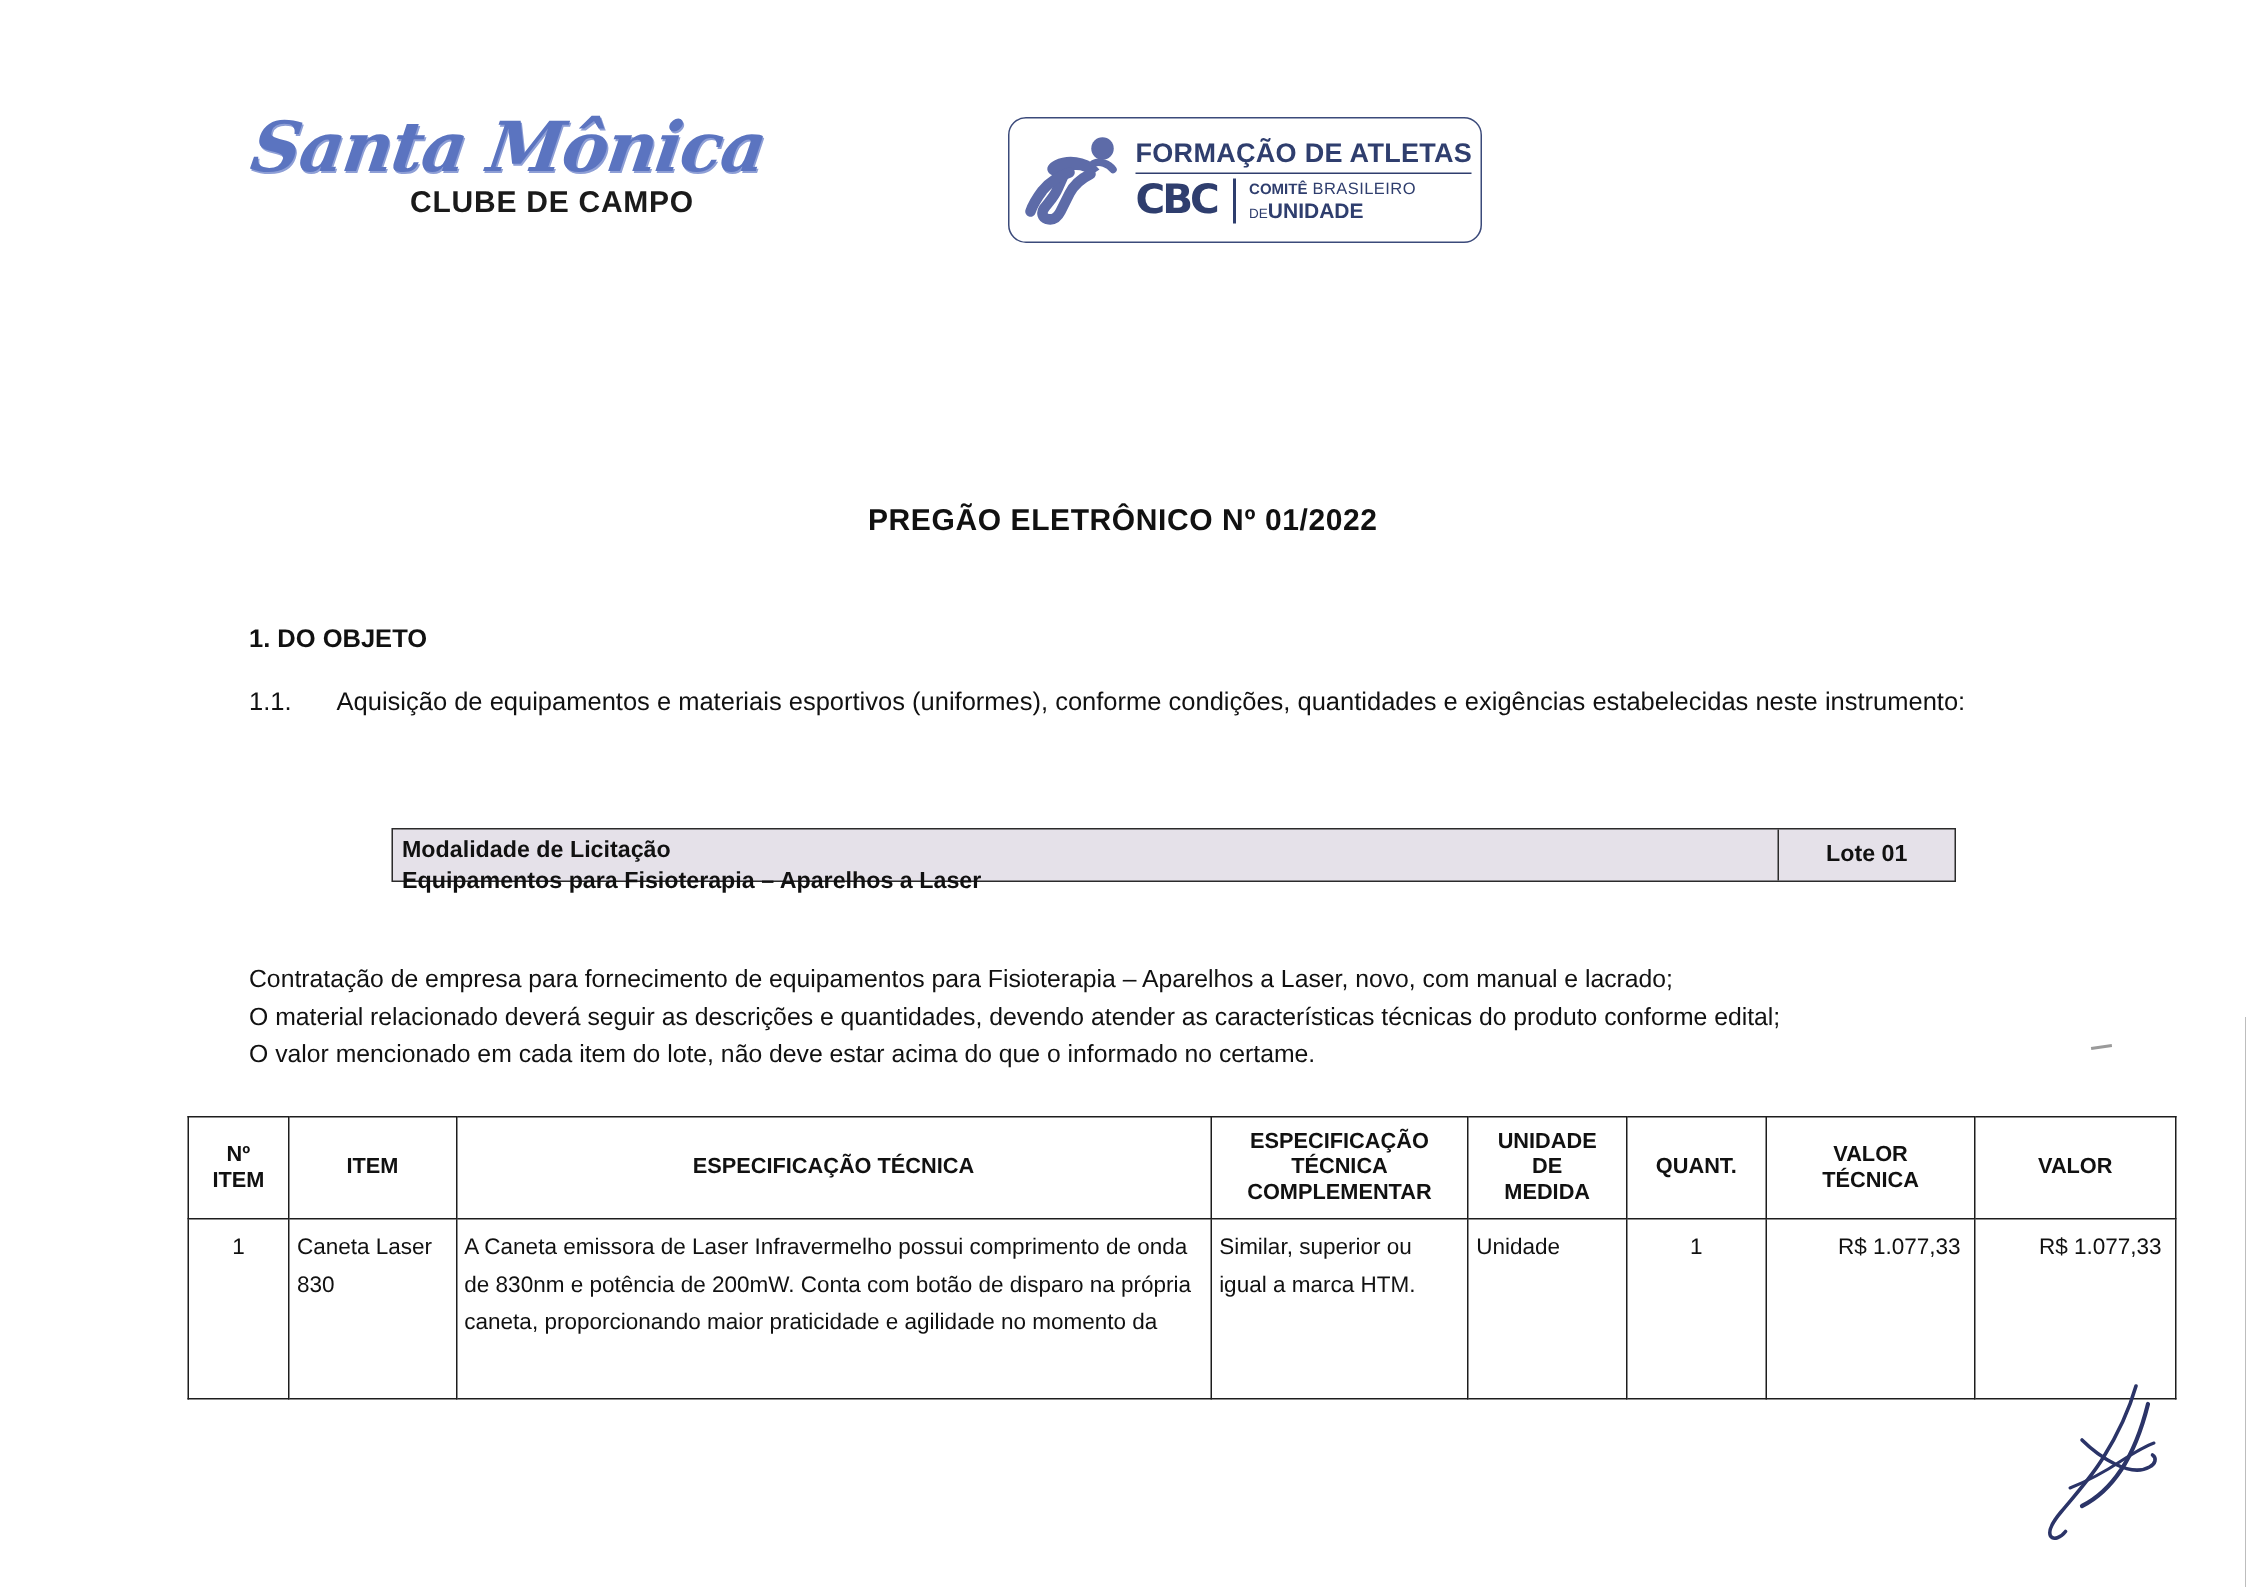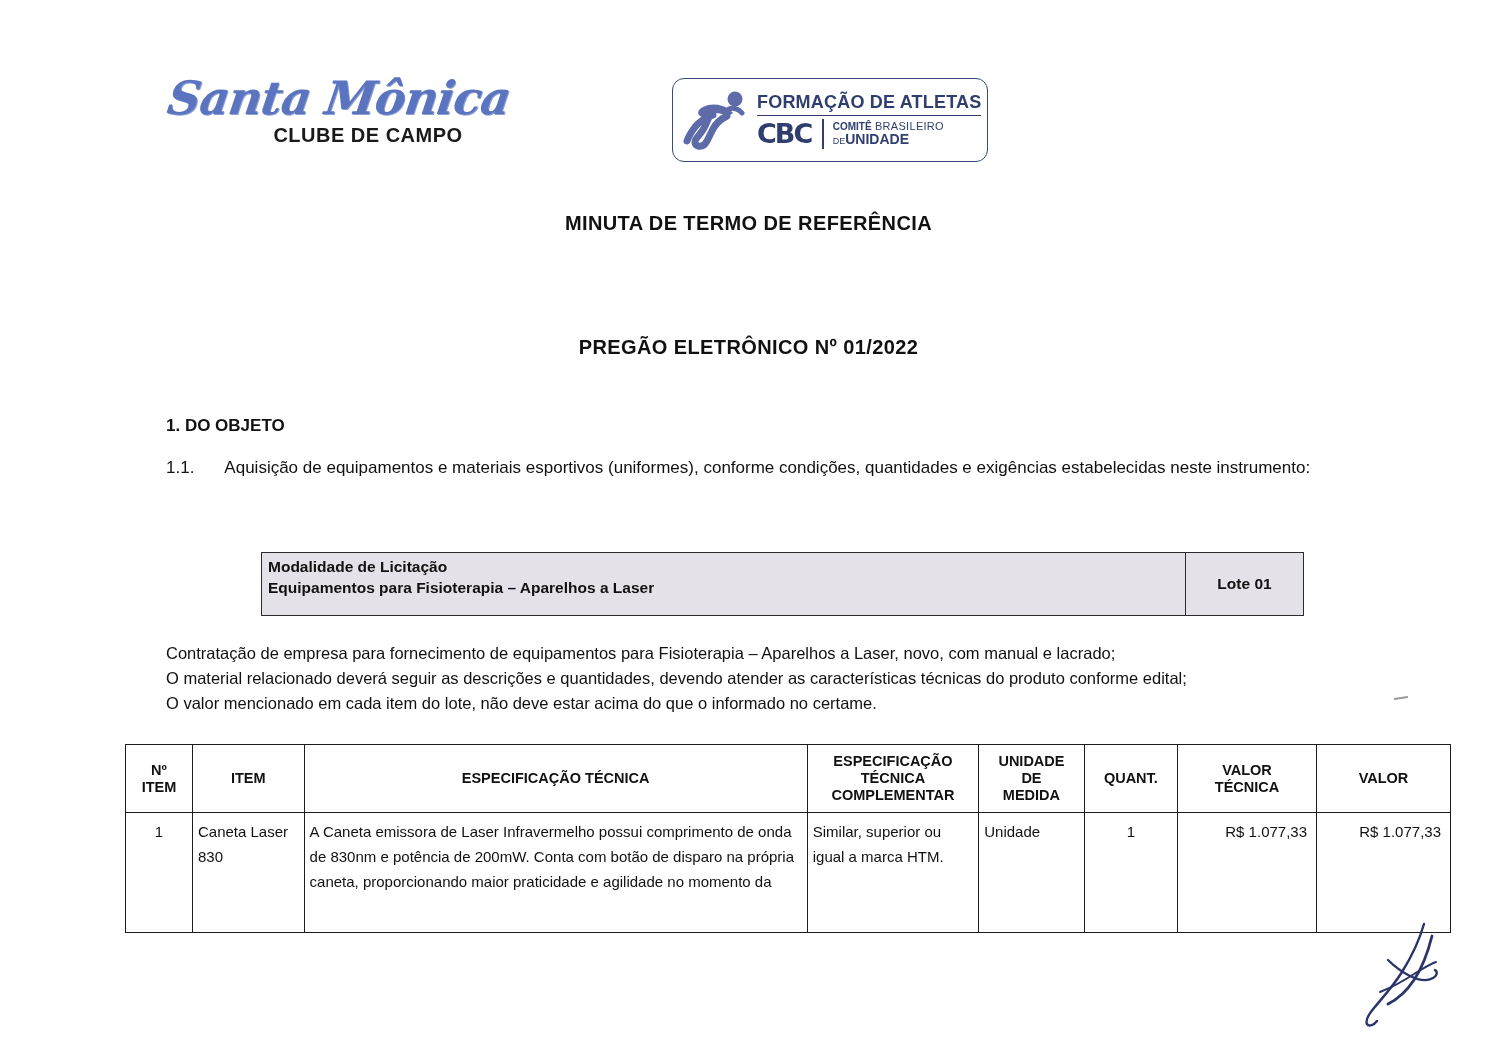--- a/index.html
+++ b/index.html
@@ -152,21 +152,21 @@
     text-align: justify;
   }
   .para-11 .num { margin-right: 30px; }
 
   
   .mod-box {
     position: absolute;
     left: 261px;
     top: 552px;
     width: 1043px;
-    height: 64px;
+    height: 36px;
     border: 1.5px solid #2b2b2b;
     background: #e5e1e9;
     box-sizing: border-box;
     display: flex;
   }
   .mod-left {
     flex: 1 1 auto;
     padding: 3px 0 0 6px;
     font-size: 15.5px;
     font-weight: bold;
@@ -286,21 +286,20 @@
             </div>
             <div class="cbc-l2">
               <span class="de">DE</span><b>UNIDADE</b>
             </div>
           </div>
         </div>
       </div>
     </div>
   </div>
 
-  <div class="doc-title" id="title1">MINUTA DE TERMO DE REFERÊNCIA</div>
   <div class="doc-title" id="title3">PREGÃO ELETRÔNICO Nº 01/2022</div>
 
   <div class="section-head">1. DO OBJETO</div>
   <div class="para-11">
     <span class="num">1.1.</span><span>Aquisição de equipamentos e materiais esportivos (uniformes), conforme condições, quantidades e exigências estabelecidas neste instrumento:</span>
   </div>
 
   <div class="mod-box">
     <div class="mod-left">
       <div>Modalidade de Licitação</div>

